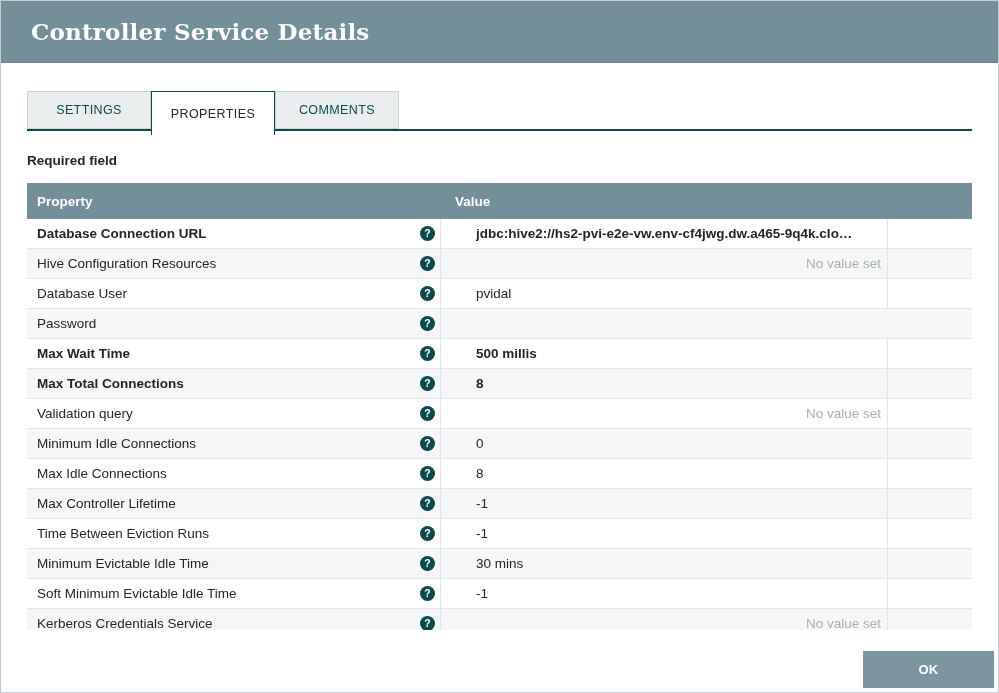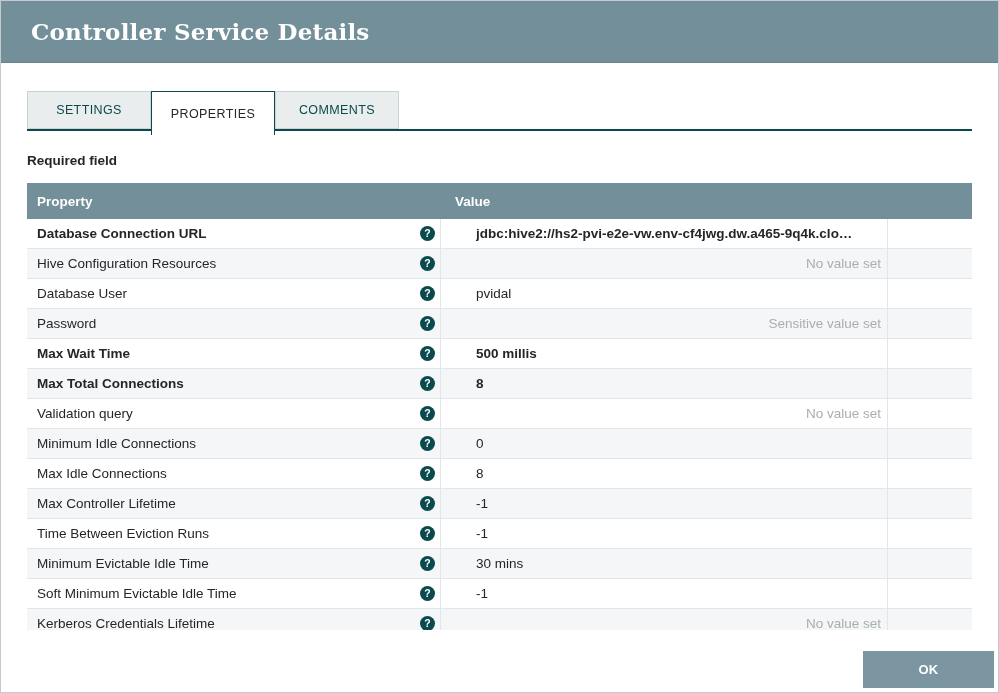--- a/index.html
+++ b/index.html
@@ -227,23 +227,20 @@
             <div class="cell-val">
               <span class="val-text">pvidal</span>
             </div>
             <div class="cell-extra"></div>
           </div>
           <div class="trow alt unset">
             <div class="cell-prop">
               <span class="prop-name">Password</span>
               <span class="help-icon">?</span>
             </div>
-            <div class="cell-val">
-              <span class="val-text">Sensitive value set</span>
-            </div>
             <div class="cell-extra"></div>
           </div>
           <div class="trow required">
             <div class="cell-prop">
               <span class="prop-name">Max Wait Time</span>
               <span class="help-icon">?</span>
             </div>
             <div class="cell-val">
               <span class="val-text">500 millis</span>
             </div>
@@ -324,21 +321,21 @@
               <span class="prop-name">Soft Minimum Evictable Idle Time</span>
               <span class="help-icon">?</span>
             </div>
             <div class="cell-val">
               <span class="val-text">-1</span>
             </div>
             <div class="cell-extra"></div>
           </div>
           <div class="trow alt unset">
             <div class="cell-prop">
-              <span class="prop-name">Kerberos Credentials Lifetime</span>
+              <span class="prop-name">Kerberos Credentials Service</span>
               <span class="help-icon">?</span>
             </div>
             <div class="cell-val">
               <span class="val-text">No value set</span>
             </div>
             <div class="cell-extra"></div>
           </div>
         </div>
     </div>
 

